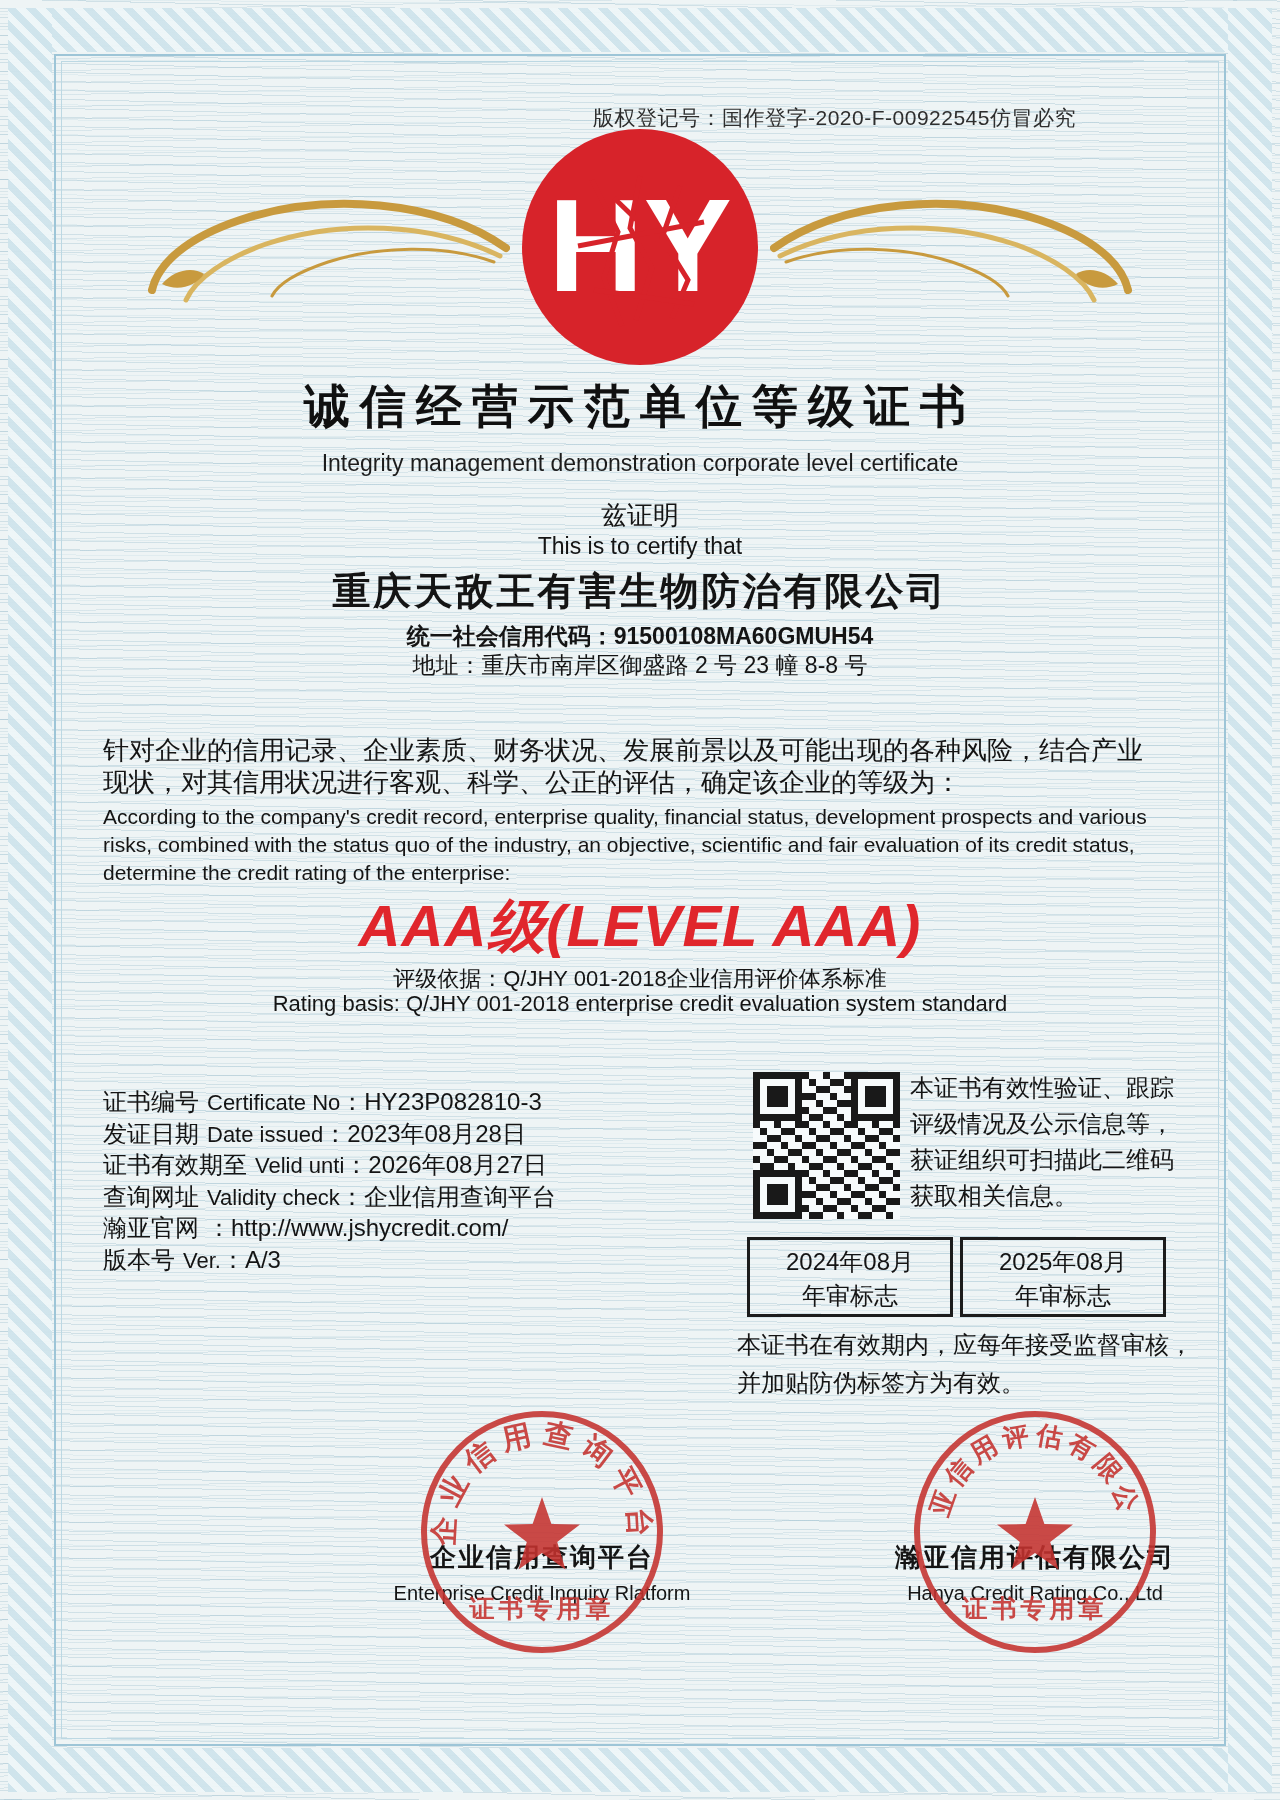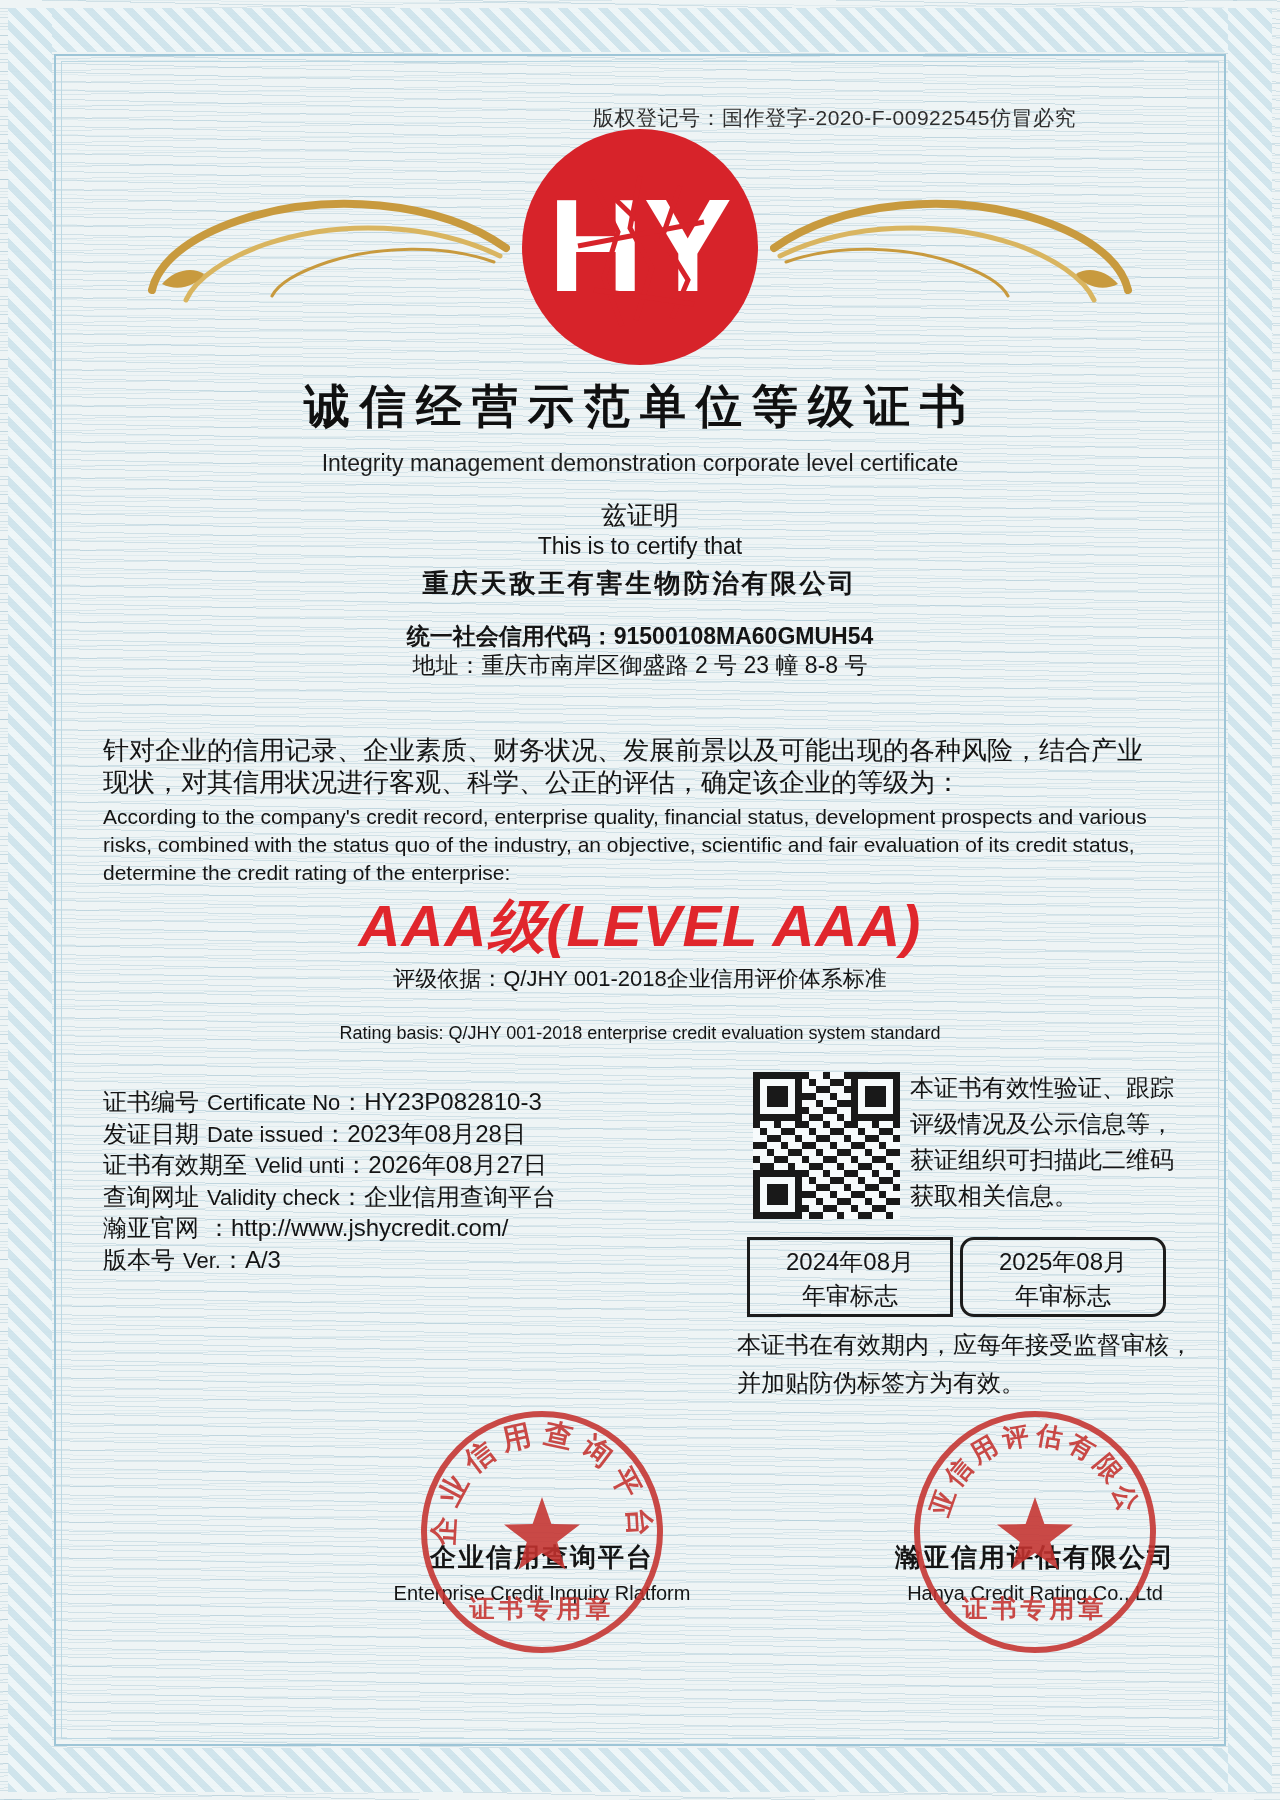--- a/index.html
+++ b/index.html
@@ -30,45 +30,45 @@
 
   .logo{left:522px;top:128px;width:236px;height:238px;}
   .flourish{top:192px;width:362px;height:118px;}
   .flourish.fl-left{left:148px;}
   .flourish.fl-right{left:770px;transform:scaleX(-1);}
 
   .title-cn{top:376px;font-size:46px;font-weight:bold;letter-spacing:10px;color:#101010;}
   .title-en{top:450px;font-size:23px;color:#1c1c1c;}
   .certify-cn{top:498px;font-size:26px;}
   .certify-en{top:533px;font-size:23px;}
-  .company{top:566px;font-size:26px;font-weight:bold;letter-spacing:3px;}
+  .company{top:566px;font-size:38px;font-weight:bold;letter-spacing:3px;}
   .credit-code{top:621px;font-size:23px;font-weight:bold;}
   .address{top:650px;font-size:23px;}
 
   .para-cn{top:734px;left:103px;width:1050px;font-size:26px;line-height:32px;}
   .para-en{top:803px;left:103px;width:1060px;font-size:21px;line-height:28px;}
 
   .level{top:888px;font-size:58px;font-weight:bold;letter-spacing:1px;}
   .basis-cn{top:964px;font-size:22px;}
-  .basis-en{top:991px;font-size:18px;margin-top:32px;}
+  .basis-en{top:991px;font-size:22px;}
 
   .details{top:1086px;left:103px;}
   .detail-row{height:31.5px;display:flex;align-items:baseline;white-space:nowrap;}
   .detail-row .cn{font-size:24px;margin-right:8px;}
   .detail-row .en{font-size:22px;}
   .detail-row .rest{font-size:24px;}
 
   .qr{left:753px;top:1072px;width:147px;height:147px;background:#f7fbfc;}
   .qr div{position:absolute;background:#191919;}
   .qr-text{left:910px;top:1070px;width:284px;font-size:24px;line-height:36px;}
 
   .audit-box{top:1237px;width:206px;height:80px;border:3px solid #1c1c1c;
     text-align:center;font-size:24px;line-height:34px;padding-top:5px;box-sizing:border-box;}
   .audit-box.b1{left:747px;}
-  .audit-box.b2{left:960px;border-radius:14px;}
+  .audit-box.b2{left:960px;}
 
   .note{top:1326px;left:737px;width:460px;text-align:left;font-size:24px;line-height:38px;}
 
   .org{width:380px;text-align:center;}
   .org .cn{font-size:26px;font-weight:bold;letter-spacing:2px;}
   .org .en{font-size:20px;margin-top:7px;}
   .org.left{left:352px;top:1540px;}
   .org.right{left:845px;top:1540px;}
 
   .seal{width:254px;height:254px;opacity:.88;}

